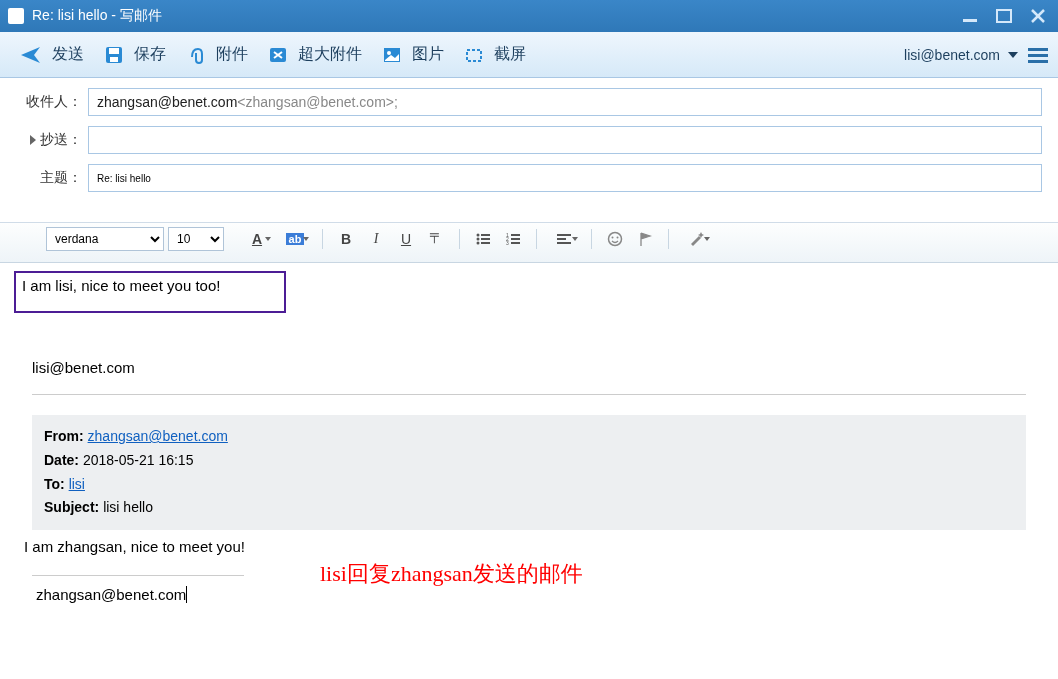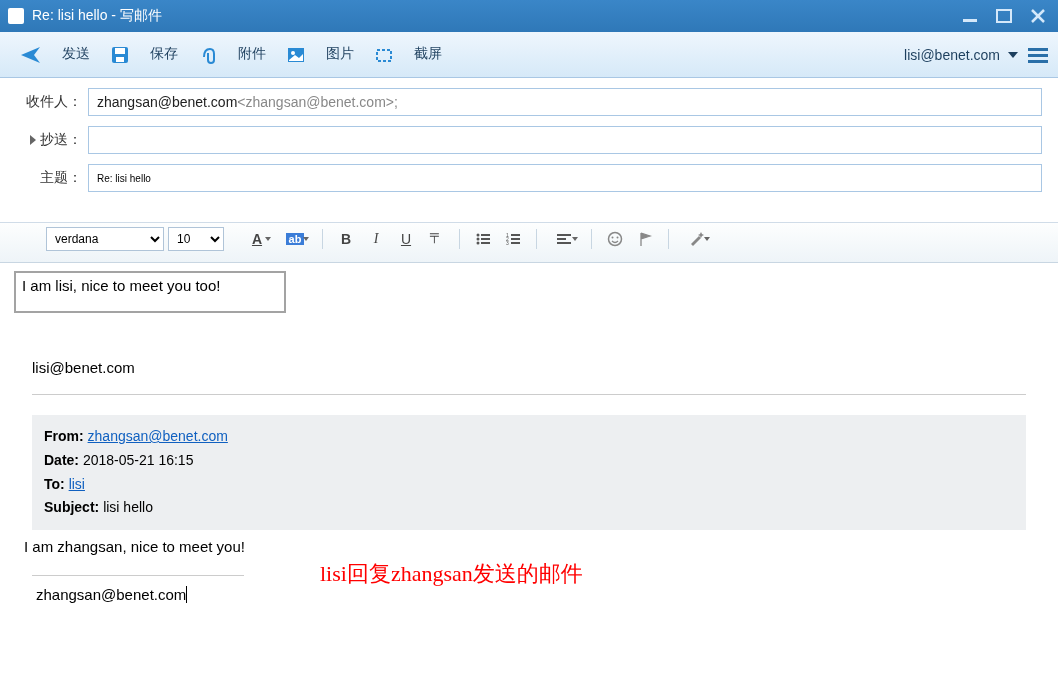--- a/index.html
+++ b/index.html
@@ -5,21 +5,21 @@
 * { box-sizing: border-box; margin: 0; padding: 0; }
 body { font-family: "Microsoft YaHei", Arial, sans-serif; font-size: 13px; background: #fff; width: 1058px; height: 679px; overflow: hidden; }
 
 .titlebar { height: 32px; background: linear-gradient(#3a86c8, #2f78b8); display: flex; align-items: center; padding: 7px 8px; color: #fff; }
 .titlebar .app-icon { width: 16px; height: 16px; background: #fff; border-radius: 2px; margin-right: 8px; }
 .titlebar .title { flex: 1; font-size: 14px; }
 .titlebar .win-btns { display: flex; gap: 14px; align-items: center; }
 .titlebar .win-btn { color: #d4e8fa; cursor: pointer; font-size: 16px; width: 20px; text-align: center; }
 
 .toolbar { height: 46px; background: linear-gradient(#eef6fd, #d6e9f8); border-bottom: 1px solid #a9c7e4; display: flex; align-items: center; padding: 0 10px; }
-.toolbar .tbtn { display: flex; align-items: flex-start; gap: 20px; padding: 5px 10px; cursor: pointer; color: #1d3f5e; font-size: 14px; }
+.toolbar .tbtn { display: flex; align-items: flex-end; gap: 10px; padding: 5px 10px; cursor: pointer; color: #1d3f5e; font-size: 16px; }
 .toolbar .tbtn .ticon { display: inline-flex; }
 .toolbar .spacer { flex: 1; }
 .toolbar .account { color: #1d3f5e; font-size: 14px; margin-right: 6px; }
 .toolbar .chev { color: #1d3f5e; margin: 0 10px 0 2px; cursor: pointer; }
 .toolbar .menu-icon { cursor: pointer; }
 
 .headers { background: #fff; padding: 10px 16px 20px 16px; border-bottom: 1px solid #d0dce8; }
 .hrow { display: flex; align-items: center; margin-bottom: 10px; }
 .hrow .hlabel { width: 72px; text-align: right; color: #333; font-size: 14px; padding-right: 6px; white-space: nowrap; }
 .hrow .hinput { flex: 1; height: 28px; border: 1px solid #a9c7e4; background: #fff; padding: 2px 8px; font-size: 14px; display: flex; align-items: center; }
@@ -31,21 +31,21 @@
 .format-bar { height: 40px; background: linear-gradient(#fdfefe,#eef4f8); border-bottom: 1px solid #c8d6e2; display: flex; align-items: center; padding: 0 16px 8px 46px; gap: 4px; }
 .format-bar .sel { height: 24px; border: 1px solid #b0c4d8; background: #fff; font-size: 12px; padding: 0 4px; }
 .font-sel { width: 118px; }
 .size-sel { width: 56px; }
 .fbtn { width: 26px; height: 24px; display: inline-flex; align-items: center; justify-content: center; cursor: pointer; color: #444; font-size: 14px; border-radius: 2px; }
 .fbtn.dd { width: 34px; position: relative; }
 .fbtn.dd::after { content: ""; position: absolute; right: 3px; top: 10px; border-left: 3px solid transparent; border-right: 3px solid transparent; border-top: 4px solid #666; }
 .fsep { width: 1px; height: 20px; background: #c8d6e2; margin: 0 6px; }
 
 .editor { padding: 0; height: calc(679px - 32px - 46px - 122px - 40px); overflow: auto; }
-.reply-box { margin: 8px 0 0 14px; width: 272px; height: 42px; border: 2px solid #a3a3a3; padding: 4px 6px; font-size: 15px; font-family: verdana, sans-serif; color: #000; }
+.reply-box { margin: 8px 0 0 14px; width: 272px; height: 42px; border: 2px solid #4c1d95; padding: 4px 6px; font-size: 15px; font-family: verdana, sans-serif; color: #000; }
 .annotation { position: absolute; left: 320px; top: 296px; color: #f00; font-size: 22px; font-family: "Microsoft YaHei"; }
 .sig1 { margin: 46px 0 0 32px; font-size: 15px; }
 .hr1 { margin: 18px 32px 0 32px; border: 0; border-top: 1px solid #ccc; }
 .quote-header { margin: 20px 32px 0 32px; background: #edeff1; padding: 10px 12px; font-size: 14px; line-height: 1.7; }
 .quote-header b { font-weight: bold; }
 .quote-header a { color: #1060c0; text-decoration: underline; }
 .orig-body { margin: 8px 16px 0 24px; font-size: 15px; }
 .hr2 { margin: 20px 32px 0 32px; width: 212px; border: 0; border-top: 1px solid #ccc; }
 .sig2 { margin: 10px 0 0 36px; font-size: 15px; }
 .cursor { border-right: 1px solid #000; animation: blink 1s infinite; }
@@ -102,20 +102,29 @@
     <span class="ticon">
         <svg width="20" height="20">
           <path d="M6 12 Q6 4 12 4 Q16 4 16 9 L16 15 Q16 18 13 18 Q10 18 10 15 L10 8" fill="none" stroke="#2a8ad4" stroke-width="2"></path>
         </svg>
       </span>
     <span>附件</span>
   </div>
   <div class="tbtn">
     <span class="ticon">
         <svg width="20" height="20">
+          <rect x="2" y="3" width="16" height="14" rx="2" fill="#2a8ad4"></rect>
+          <path d="M6 7 L14 13 M14 7 L6 13" stroke="#fff" stroke-width="2"></path>
+        </svg>
+      </span>
+    <span>超大附件</span>
+  </div>
+  <div class="tbtn">
+    <span class="ticon">
+        <svg width="20" height="20">
           <rect x="2" y="3" width="16" height="14" fill="#2a8ad4"></rect>
           <circle cx="7" cy="8" r="2" fill="#fff"></circle>
           <path d="M3 15 L9 10 L13 13 L17 9 L17 16 L3 16 Z" fill="#fff"></path>
         </svg>
       </span>
     <span>图片</span>
   </div>
   <div class="tbtn">
     <span class="ticon">
         <svg width="20" height="20">

